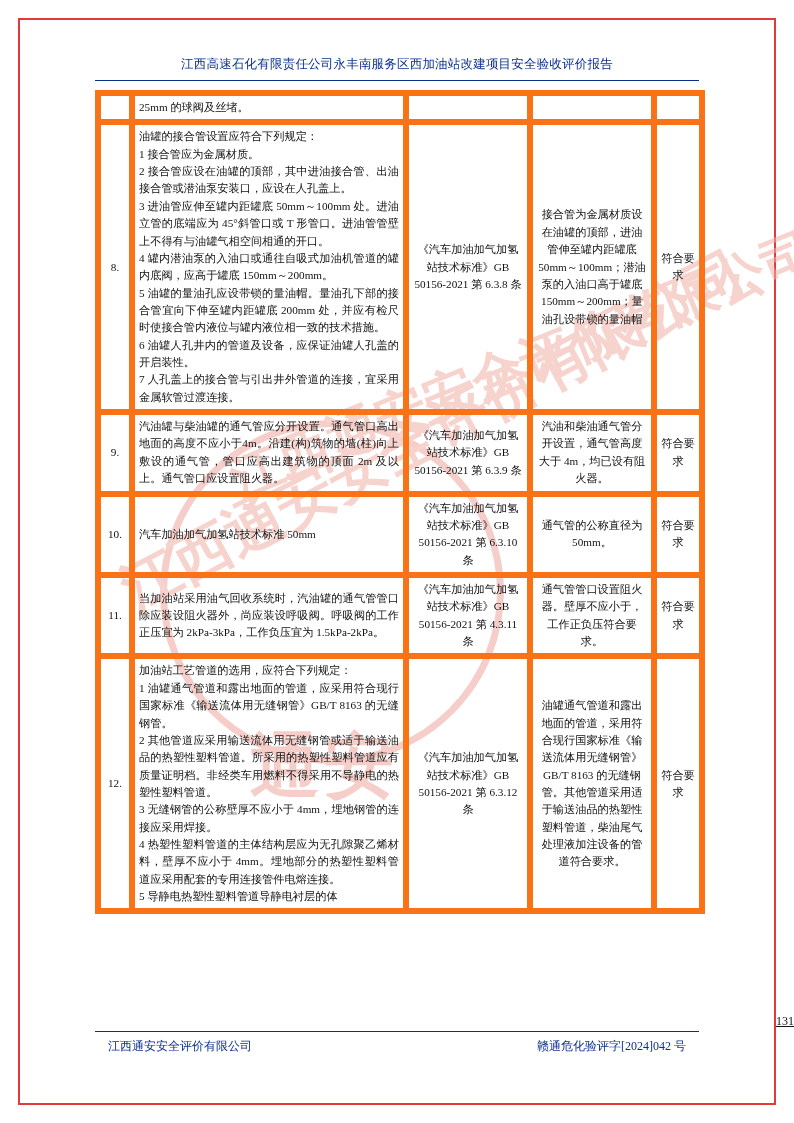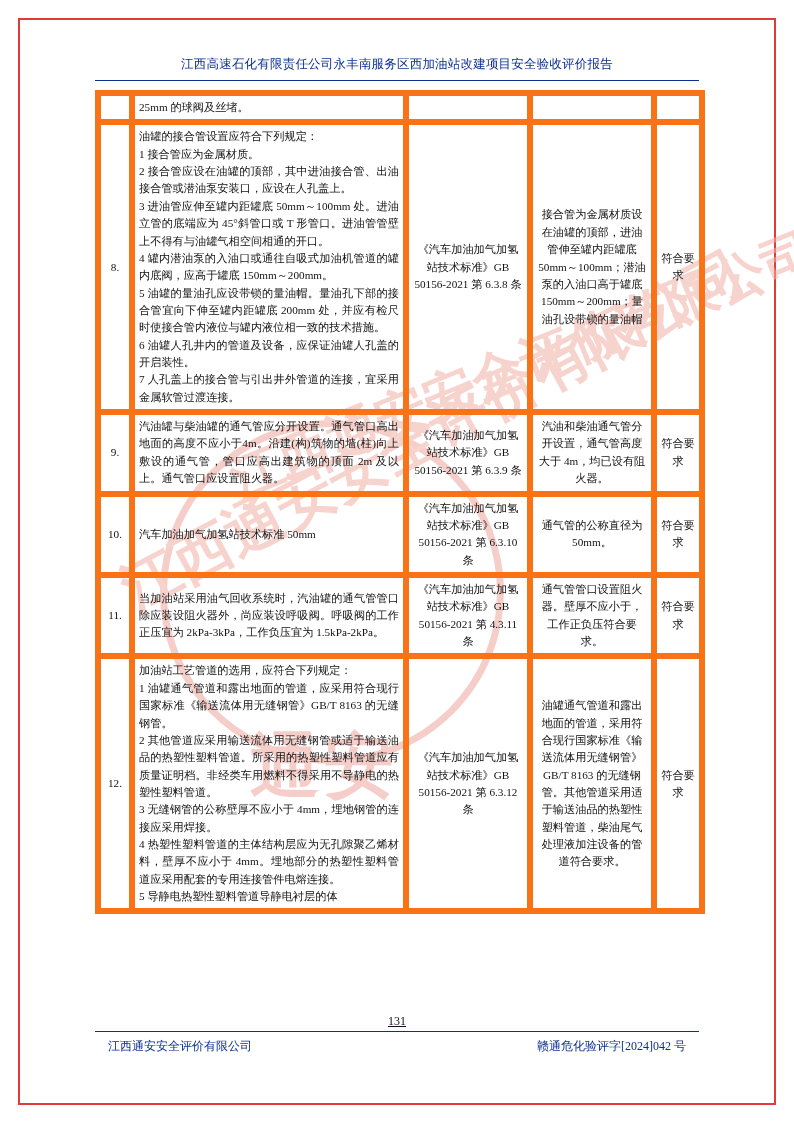--- a/index.html
+++ b/index.html
@@ -41,21 +41,21 @@
     left: 95px;
     top: 80px;
     width: 604px;
     border-bottom: 1px solid #0a2f8f;
   }
   .footer-pageno {
     position: absolute;
     left: 0;
     top: 1014px;
     width: 794px;
-    text-align: center;
+    text-align: right;
     font-size: 12px;
     color: #111;
     text-decoration: underline;
   }
   .footer-rule {
     position: absolute;
     left: 95px;
     top: 1031px;
     width: 604px;
     border-bottom: 1px solid #0a2f8f;

